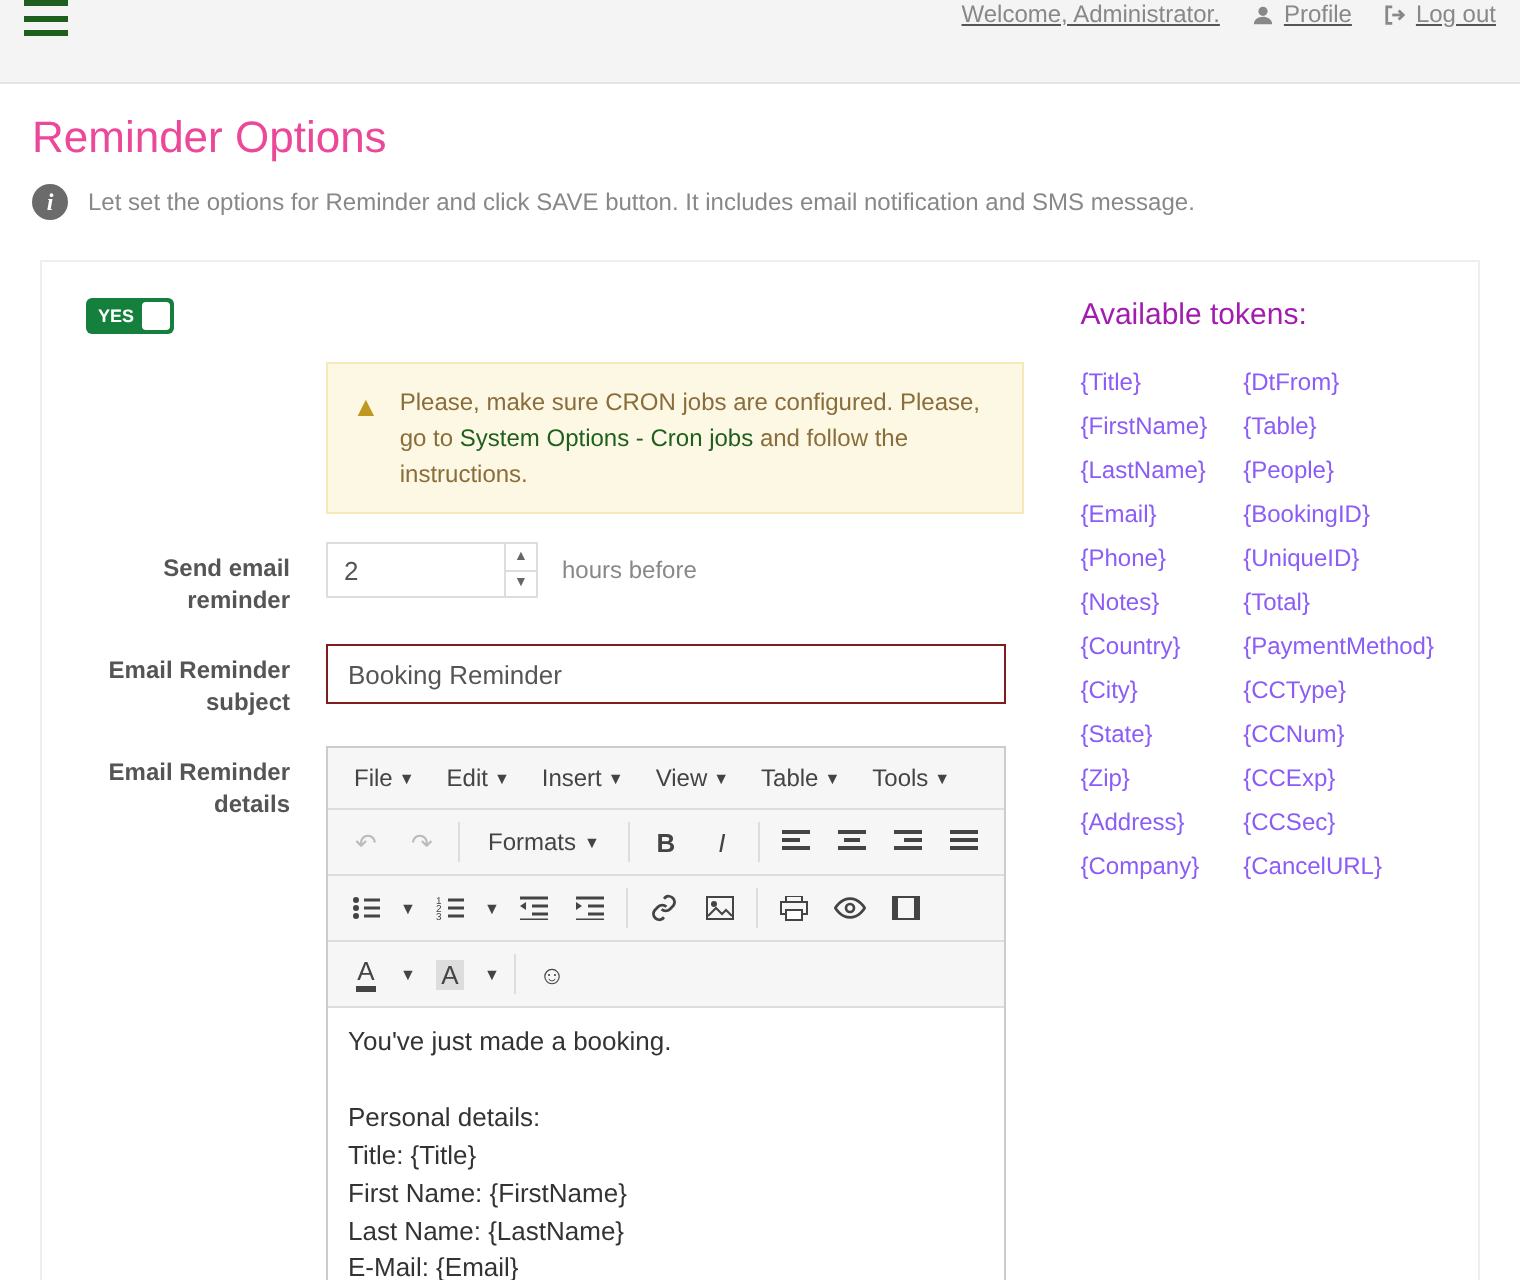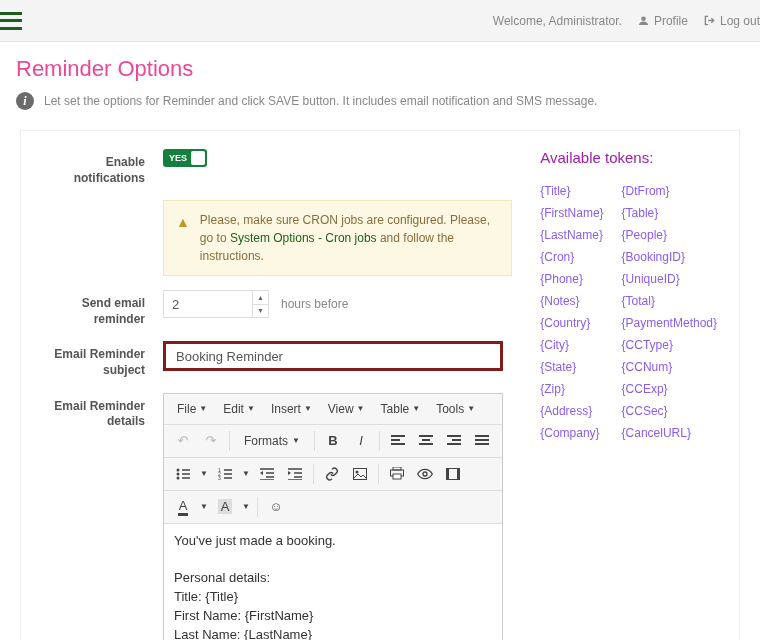--- a/index.html
+++ b/index.html
@@ -1,17 +1,17 @@
 <!DOCTYPE html>
 <html><head>
 <meta charset="utf-8">
 <style>
 * { box-sizing: border-box; margin: 0; padding: 0; }
 body { font-family: "Helvetica Neue", Arial, sans-serif; background: #fff; color: #555; font-size: 13px; }
-.topbar { background: #f4f4f4; border-bottom: 1px solid #e4e4e4; height: 42px; display: flex; align-items: center; padding: 0 0; }
+.topbar { background: #f4f4f4; border-bottom: 1px solid #e4e4e4; height: 42px; display: flex; align-items: flex-start; padding: 0 12px; text-decoration: underline; }
 .hamburger { width: 22px; height: 18px; cursor: pointer; display: flex; flex-direction: column; justify-content: space-between; }
 .hamburger span { display: block; height: 3px; background: #1e5f1e; }
 .topbar-right { margin-left: auto; display: flex; align-items: center; gap: 16px; color: #888; font-size: 12px; }
 .topbar-right a { color: #888; text-decoration: none; display: flex; align-items: center; gap: 5px; }
 .page { padding: 14px 16px 0 16px; }
 h1.page-title { font-size: 22px; font-weight: 300; color: #ec4899; margin-bottom: 10px; }
 .page-desc { display: flex; align-items: center; gap: 10px; color: #888; font-size: 12px; margin-bottom: 20px; }
 .info-icon { width: 18px; height: 18px; border-radius: 50%; background: #6b6b6b; color: #fff; font-weight: bold; font-style: italic; font-family: Georgia, serif; display: flex; align-items: center; justify-content: center; font-size: 12px; }
 .panel { background: #fff; border: 1px solid #eee; margin: 0 4px; padding: 18px 22px 0 22px; min-height: 500px; }
 h2.section { font-size: 20px; font-weight: 300; color: #666; margin-bottom: 22px; }
@@ -25,21 +25,21 @@
 .toggle::after { content: ""; position: absolute; right: 2px; top: 2px; width: 14px; height: 14px; background: #fff; border-radius: 2px; }
 .alert { background: #fcf8e3; border: 1px solid #f5e8b9; padding: 10px 12px; font-size: 12px; color: #8a6d3b; display: flex; gap: 10px; line-height: 1.5; }
 .alert a { color: #1e5f1e; text-decoration: none; text-align: center; }
 .warn-icon { color: #c09820; font-size: 14px; flex-shrink: 0; margin-top: 1px; }
 .num-wrap { display: flex; align-items: center; gap: 12px; }
 .num-input { width: 90px; height: 28px; border: 1px solid #ddd; padding: 0 8px; font-size: 13px; color: #555; position: relative; }
 .num-spin { display: flex; flex-direction: column; border: 1px solid #ddd; border-left: none; height: 28px; width: 16px; }
 .num-spin span { flex: 1; display: flex; align-items: center; justify-content: center; font-size: 7px; color: #666; cursor: pointer; }
 .num-spin span:first-child { border-bottom: 1px solid #ddd; }
 .hint { font-size: 12px; color: #888; }
-.text-input { width: 100%; max-width: 340px; height: 30px; border: 3px solid #7f1d1d; padding: 0 10px; font-size: 13px; color: #555; }
+.text-input { width: 100%; max-width: 340px; height: 30px; border: 1px solid #7f1d1d; padding: 0 10px; font-size: 13px; color: #555; }
 .editor { border: 1px solid #ccc; max-width: 340px; }
 .ed-menubar { border-bottom: 1px solid #ddd; background: #f6f6f6; padding: 4px 6px; display: flex; gap: 2px; font-size: 12px; }
 .ed-menu { padding: 3px 6px; cursor: pointer; color: #444; border: 1px solid transparent; display: flex; align-items: center; gap: 3px; }
 .caret { font-size: 8px; }
 .ed-toolbar { background: #f6f6f6; border-bottom: 1px solid #ddd; padding: 4px 6px; display: flex; flex-wrap: wrap; gap: 2px; align-items: center; }
 .tb-btn { width: 26px; height: 24px; display: flex; align-items: center; justify-content: center; cursor: pointer; color: #444; border: 1px solid transparent; font-size: 13px; }
 .tb-btn.wide { width: auto; padding: 0 8px; font-size: 12px; gap: 4px; }
 .tb-sep { width: 1px; height: 20px; background: #ddd; margin: 0 3px; }
 .tb-btn.dis { color: #bbb; }
 .ed-body-wrap { position: relative; }
@@ -88,21 +88,20 @@
   <div class="page-desc">
     <span class="info-icon">i</span>
     <span>Let set the options for Reminder and click SAVE button. It includes email notification and SMS message.</span>
   </div>
 
   <div class="panel">
     <div class="cols">
       <div class="left">
 
         <div class="form-row">
-          <div class="form-label">Enable notifications</div>
           <div class="form-ctrl">
             <div class="toggle">YES</div>
           </div>
         </div>
 
         <div class="form-row">
           <div class="form-label"></div>
           <div class="form-ctrl">
             <div class="alert">
               <span class="warn-icon">▲</span>
@@ -304,21 +303,21 @@
         </div>
 
       </div>
       <div class="right">
         <div class="tokens-title">Available tokens:</div>
         <div class="tokens">
           <ul id="tok1">
               <li>{Title}</li>
               <li>{FirstName}</li>
               <li>{LastName}</li>
-              <li>{Cron}</li>
+              <li>{Email}</li>
               <li>{Phone}</li>
               <li>{Notes}</li>
               <li>{Country}</li>
               <li>{City}</li>
               <li>{State}</li>
               <li>{Zip}</li>
               <li>{Address}</li>
               <li>{Company}</li>
             </ul>
           <ul id="tok2">

